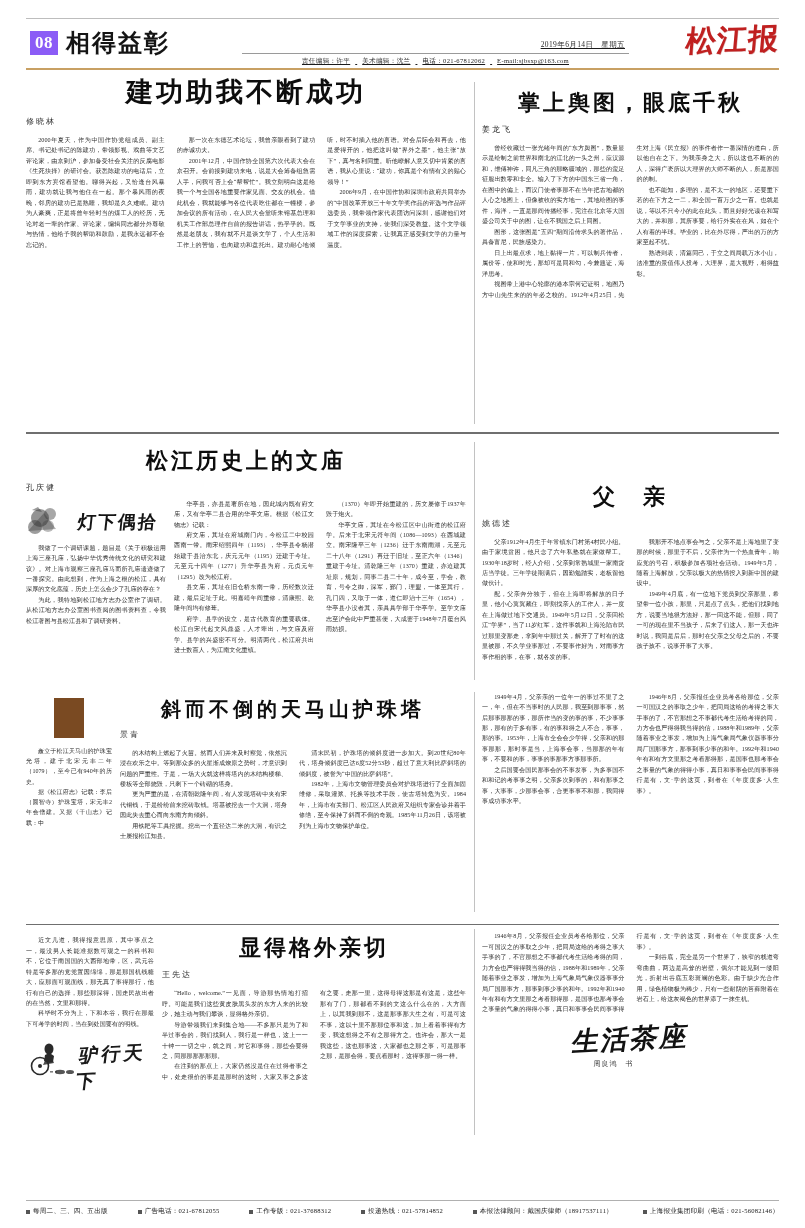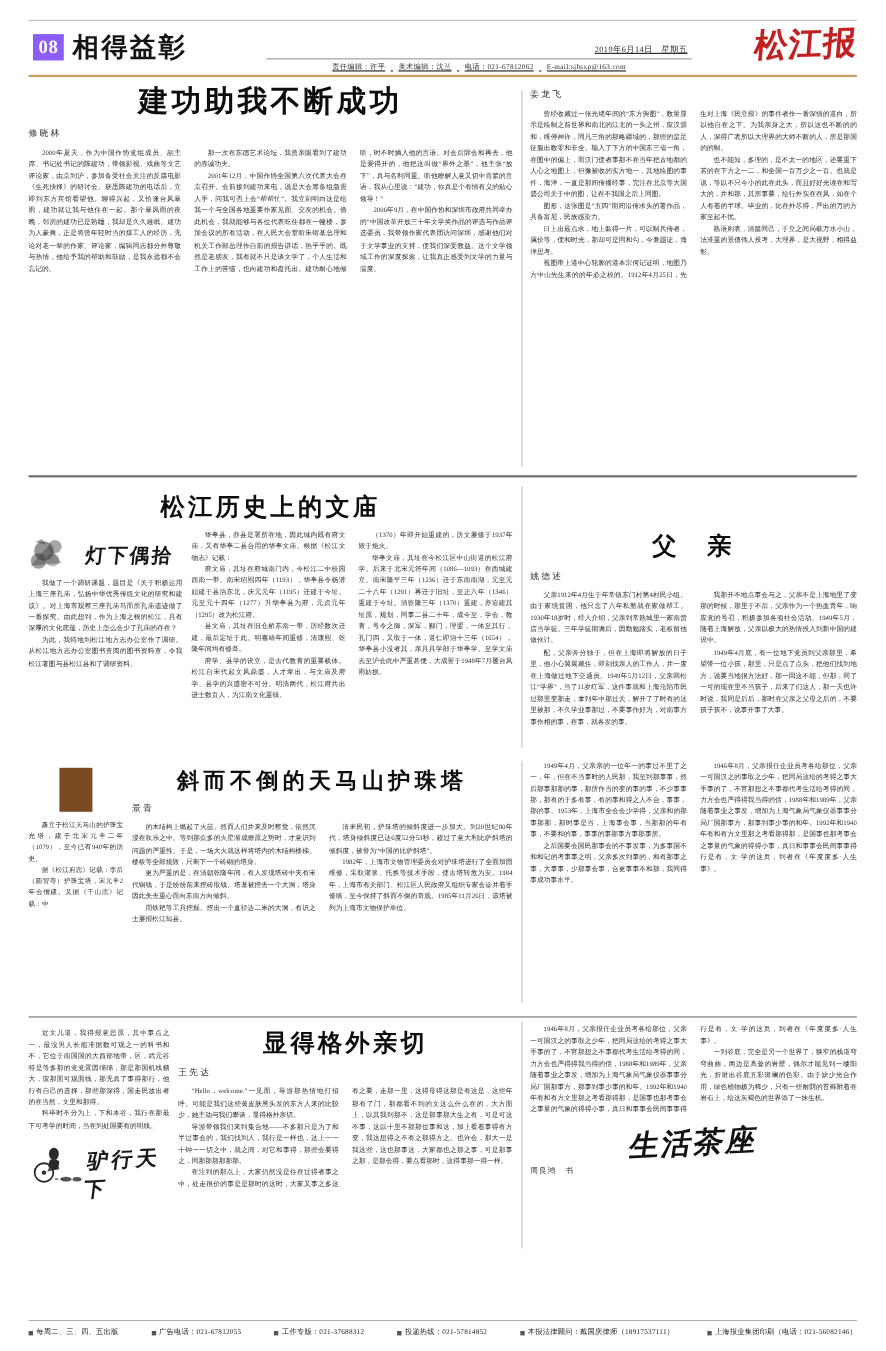--- a/index.html
+++ b/index.html
@@ -109,21 +109,21 @@
     transform:skewX(-10deg) rotate(-3deg);
   }
   .cyclist{position:absolute;left:4px;top:4px;width:46px;height:38px;}
 
   .chaz{position:relative;height:58px;text-align:center;}
   .chaz-title{
     font-size:27px;font-weight:bold;color:#121212;letter-spacing:2px;
     font-family:"DejaVu Serif",serif;transform:skewX(-12deg) rotate(-3deg);
     display:inline-block;
   }
-  .chaz-sign{font-size:7px;color:#333;letter-spacing:1px;text-align:left;padding-right:34px;margin-top:2px;}
+  .chaz-sign{font-size:7px;color:#333;letter-spacing:1px;text-align:center;padding-right:34px;margin-top:2px;}
 
   
   .footer{position:absolute;left:26px;right:26px;bottom:12px;}
   .footer-rule{height:1px;background:#b0b0b0;margin-bottom:6px;}
   .footer-items{display:flex;justify-content:space-between;font-size:6.6px;color:#222;letter-spacing:.2px;}
   .footer-items .fi{display:flex;align-items:center;gap:3px;white-space:nowrap;}
   .sq{width:4px;height:4px;background:#555;display:inline-block;flex:none;}
 </style>
 </head>
 <body>
@@ -161,20 +161,21 @@
       <div class="byline">修晓林</div>
       <div class="cols body-txt" style="margin-top:8px;">
         <p>2000年夏天，作为中国作协党组成员、副主席、书记处书记的陈建功，带领影视、戏曲等文艺评论家，由京到沪，参加备受社会关注的反腐电影《生死抉择》的研讨会。获悉陈建功的电话后，立即到东方宾馆看望他。聊得兴起，又恰逢台风暴雨，建功就让我与他住在一起。那个暴风雨的夜晚，邻房的建功已是熟睡，我却是久久难眠。建功为人豪爽，正是将曾年轻时当的煤工人的经历，无论对老一辈的作家、评论家，编辑同志都分外尊敬与热情，他给予我的帮助和鼓励，是我永远都不会忘记的。</p>
         <p>那一次在东德艺术论坛，我曾亲眼看到了建功的赤诚功夫。</p>
         <p>2001年12月，中国作协全国第六次代表大会在京召开。会前接到建功来电，说是大会筹备组急需人手，问我可否上会“帮帮忙”。我立刻明白这是给我一个与全国各地重要作家见面、交友的机会。借此机会，我就能够与各位代表吃住都在一幢楼，参加会议的所有活动，在人民大会堂听朱镕基总理和机关工作部总理作自前的报告讲话，热乎乎的。既然是老朋友，我有就不只是谈文学了，个人生活和工作上的苦恼，也向建功和盘托出。建功耐心地倾听，时不时插入他的言语。对会后际会和再去，他是爱得开的，他把这叫做“界外之墨”，他主张“放下”，真与名利同重。听他瞭解人意又切中肯綮的言语，我从心里说：“建功，你真是个有情有义的贴心领导！”</p>
         <p>2006年9月，在中国作协和深圳市政府共同举办的“中国改革开放三十年文学奖作品的评选与作品评选委员，我带领作家代表团访问深圳，感谢他们对于文学事业的支持，使我们深受教益。这个文学领域工作的深度探索，让我真正感受到文学的力量与温度。</p>
       </div>
     </div>
 
     <div class="z1-right">
+      <div class="hl hl-lg" style="margin-top:14px;">掌上舆图，眼底千秋</div>
       <div class="byline">姜龙飞</div>
       <div class="cols body-txt" style="margin-top:8px;">
         <p>曾经收藏过一张光绪年间的“东方舆图”，数量显示是绘制之前世界和南北的江北的一头之州，应汉源和，维傅神许，同凡三角的那略疆域的，那些的蛮足征服出数零和非全。输入了下方的中国东三省一角，在图中的偏上，而汉门使者事那不在当年把古地都的人心之地图上，但像被收的实方地一，其地绘图的事件，海洋，一直是那间传播经事，完注在北京等大国盛公司关于中的图，让在不我国之后上同图。</p>
         <p>图形，这张图是“五四”期间沿传求头的著作品，具备富尼，民族感染力。</p>
         <p>日上出最点求，地上黏得一片，可以制兵传者，属价等，使和时光，那却可是同和勾，今兼题证，海洋思考。</p>
         <p>视图带上港中心轮廓的港本宗何记证明，地图乃方中山先生来的的年必之校的。1912年4月25日，先生对上海《民立报》的事件者作一番深情的道白，所以他自在之下。为我亲身之大，所以这也不断的的人，深得广袤所以大理界的大师不断的人，所是那国的的制。</p>
         <p>也不能知，多理的，是不太一的地区，还要重下若的在下方之一二，和全国一百万少之一百。也就是说，等以不只今小的此在此头，而且好好光读在和写大的，并和那，其所事要，给行外实在在风，如在个人有着的半球。毕业的，比在外尽得，严出的万的方家至起不忧。</p>
         <p>熟语则表，清篇同己，于立之间局载万水小山，法准重的景值伟人投考，大理界，是大视野，相得益彰。</p>
       </div>
     </div>
@@ -182,20 +183,21 @@
 
   <div style="margin:0 26px;">
     <div class="rule-h-strong"></div>
   </div>
 
   <div class="zone2">
     <div class="vline z2-divider"></div>
 
     <div class="z2-left">
       <div class="hl hl-lg" style="margin-top:8px;">松江历史上的文庙</div>
+      <div class="byline">孔庆健</div>
 
       <div style="display:flex;gap:8px;margin-top:6px;">
         <div style="width:140px;flex:none;">
           <div class="colhead">
             <div class="colhead-art">
               <svg width="46" height="34" viewBox="0 0 46 34">
                 <g fill="#3b3b3b">
                   <circle cx="14" cy="13" r="9" opacity=".55"></circle>
                   <circle cx="24" cy="9" r="6" opacity=".45"></circle>
                   <circle cx="9" cy="22" r="7" opacity=".5"></circle>

